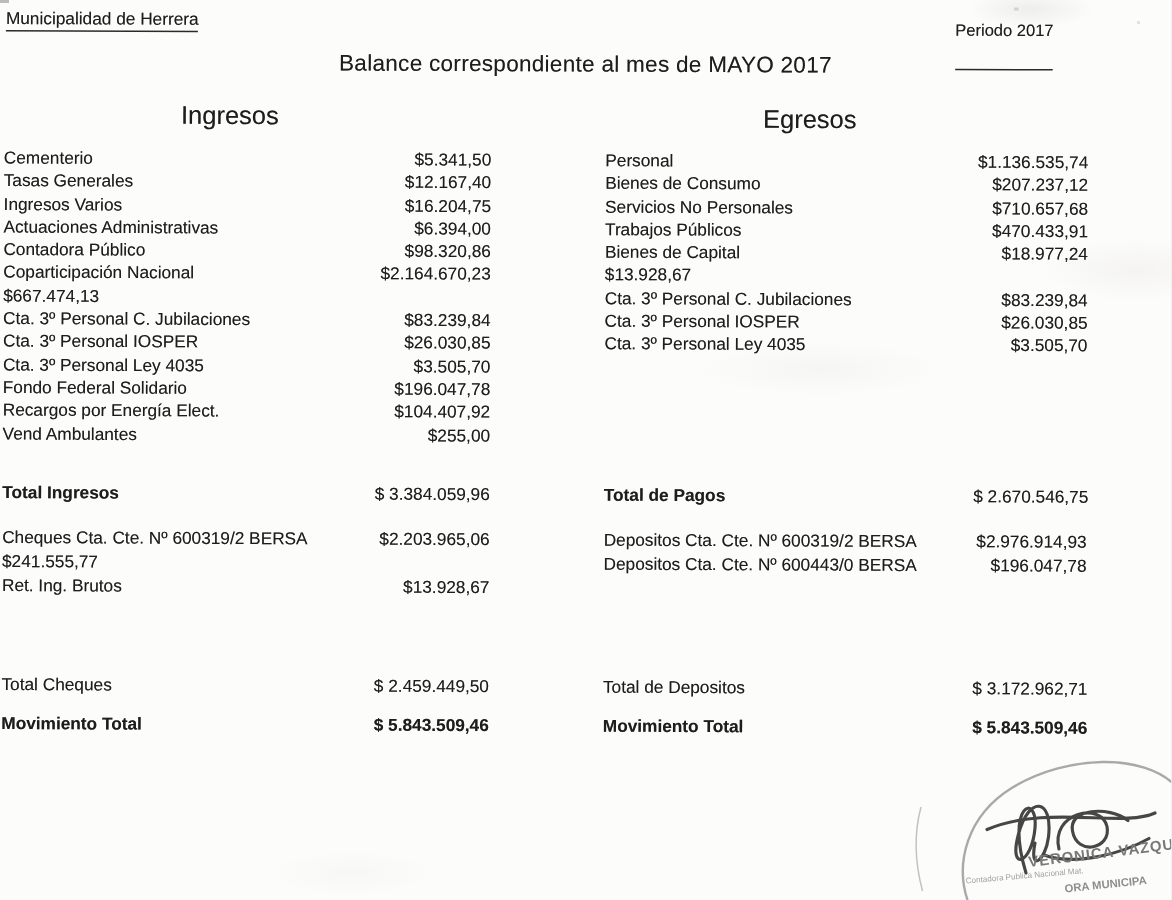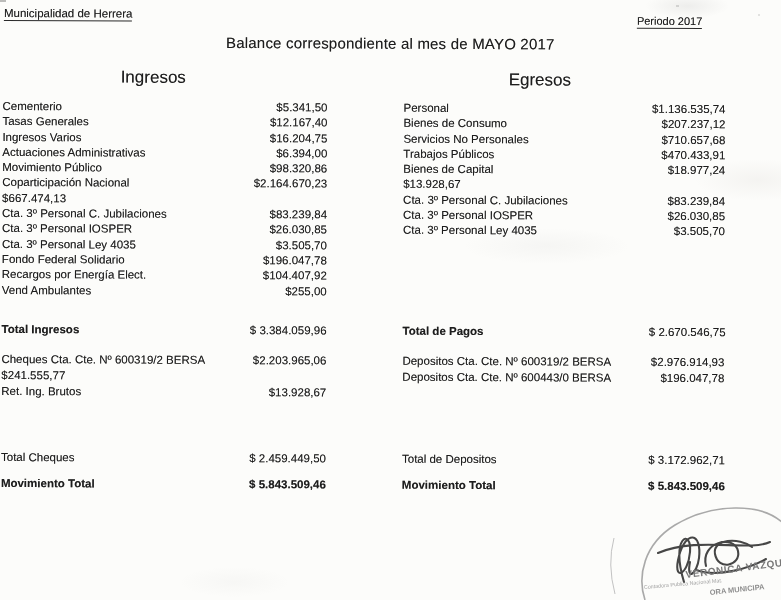--- a/index.html
+++ b/index.html
@@ -10,21 +10,21 @@
       radial-gradient(90px 30px at 97% 30%, rgba(140,130,120,.07), transparent 70%),
       radial-gradient(120px 26px at 70% 41%, rgba(120,120,120,.05), transparent 70%),
       radial-gradient(80px 22px at 30% 97%, rgba(120,120,120,.04), transparent 70%),
       #fcfcfa;
     font-family:"Liberation Sans", sans-serif;
     color:#1d1d1d;
   }
   .rot{position:absolute;inset:0;transform:rotate(.25deg);transform-origin:0 0;}
   .speck{position:absolute;background:rgba(40,40,40,.30);}
   .org{position:absolute;left:4px;top:7px;font-size:11.5px;border-bottom:1px solid #2a2a2a;padding-bottom:1px;}
-  .period{position:absolute;left:637px;top:12px;font-size:11px;border-bottom:1px solid #2a2a2a;padding-bottom:1px;}
+  .period{position:absolute;left:637px;top:12px;font-size:11px;border-bottom:1px solid #2a2a2a;padding-bottom:19px;}
   .title{position:absolute;left:0;right:0;top:33px;text-align:center;font-size:15px;letter-spacing:.2px;}
   .col-head{position:absolute;font-size:17px;margin-left:31px;}
   .ing-head{left:90px;top:67px;}
   .egr-head{left:478px;top:68px;}
   .list{position:absolute;font-size:11.5px;}
   .list .row{line-height:15.3px;}
   .row{display:flex;justify-content:space-between;}
   .val{text-align:right;white-space:pre;}
   .lbl{white-space:pre;}
   .ing-list{left:3px;top:99px;width:325px;}
@@ -70,21 +70,21 @@
         </div>
       <div class="row">
           <span class="lbl txt">Ingresos Varios</span>
           <span class="val txt">$16.204,75</span>
         </div>
       <div class="row">
           <span class="lbl txt">Actuaciones Administrativas</span>
           <span class="val txt">$6.394,00</span>
         </div>
       <div class="row">
-          <span class="lbl txt">Movimiento Público</span>
+          <span class="lbl txt">Contadora Público</span>
           <span class="val txt">$98.320,86</span>
         </div>
       <div class="row">
           <span class="lbl txt">Coparticipación Nacional</span>
           <span class="val txt">$2.164.670,23</span>
         </div>
       <div class="row">
           <span class="val txt">$667.474,13</span>
         </div>
       <div class="row">

